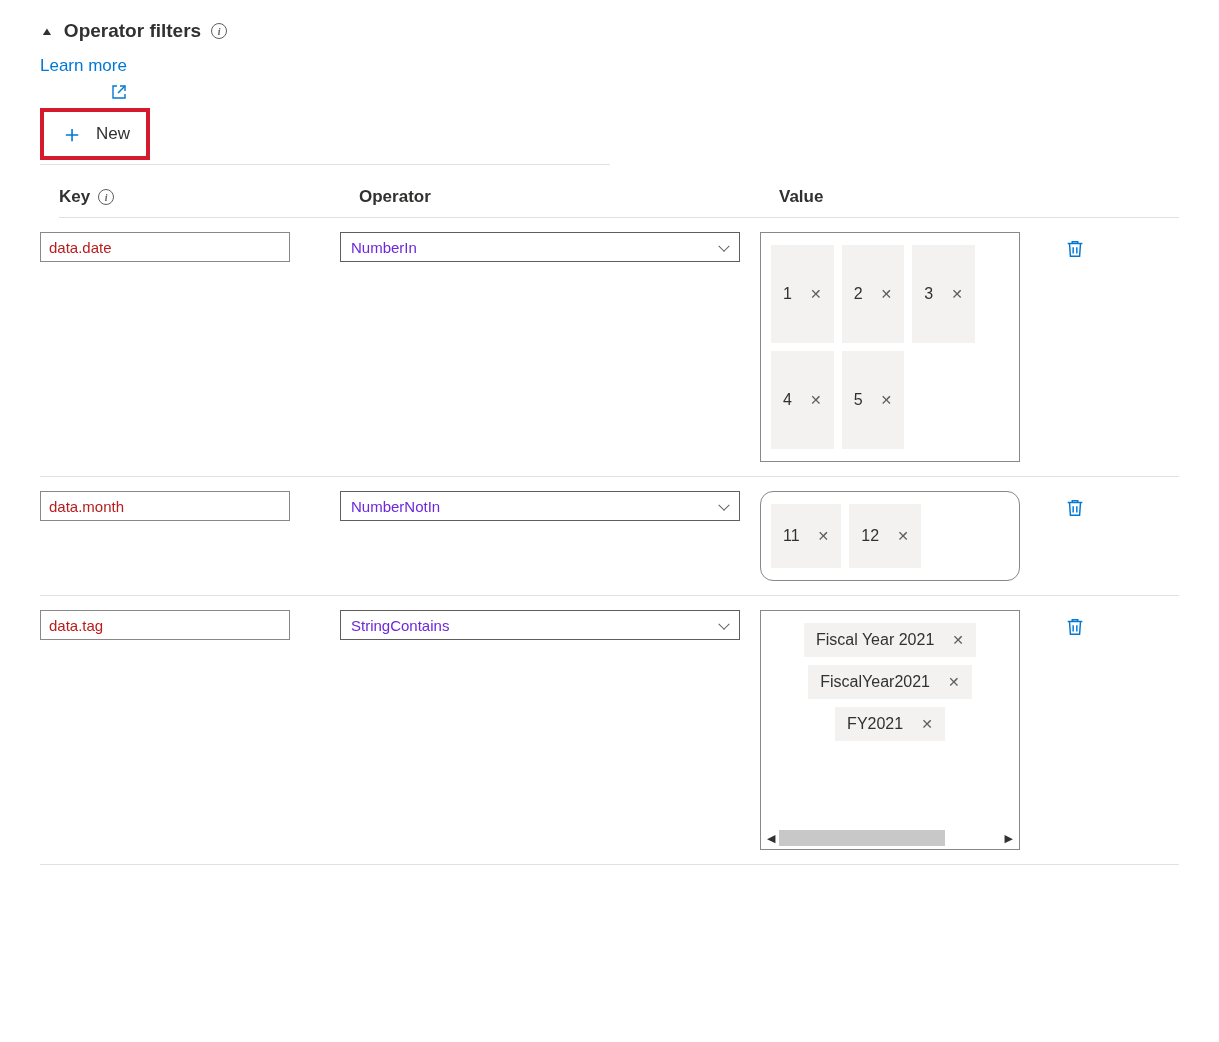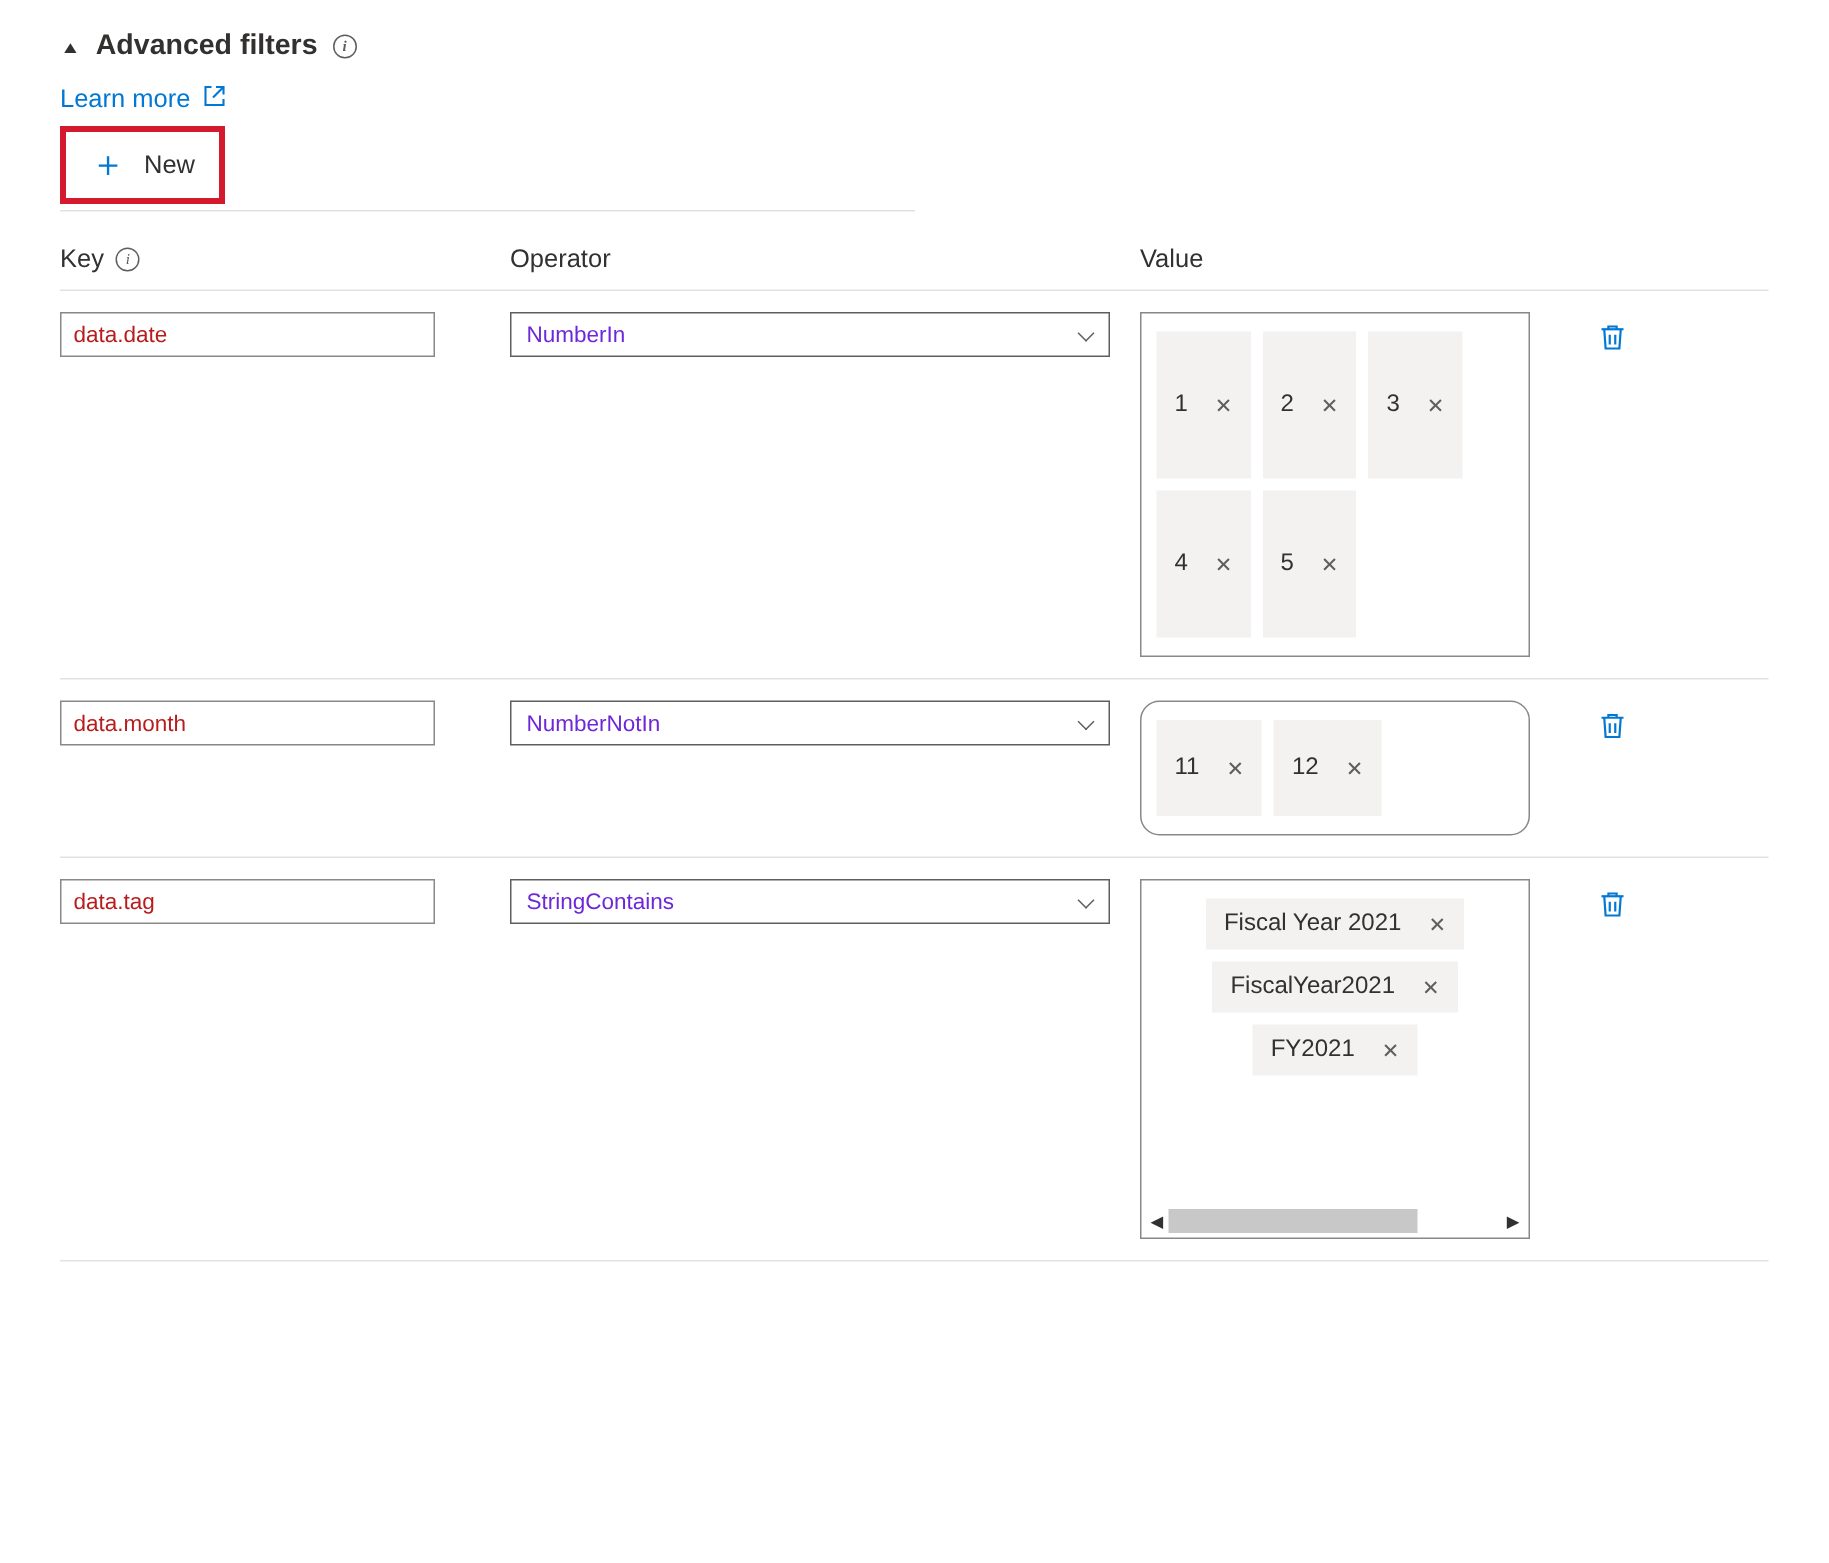--- a/index.html
+++ b/index.html
@@ -31,23 +31,24 @@
     font-size: 10px; font-style: italic;
     color: #605e5c;
     font-family: Georgia, serif;
   }
 
   .learn-more {
     color: #0078d4;
     font-size: 17px;
     text-decoration: none;
     display: inline-flex;
-    align-items: flex-start;
+    align-items: flex-end;
     gap: 8px;
     margin-bottom: 8px;
+    flex-direction: column;
   }
   .learn-more svg { stroke: #0078d4; }
 
   .highlight-box {
     border: 4px solid #d61a2d;
     display: inline-block;
     padding: 2px 4px;
     margin-bottom: 0;
   }
   .new-btn {
@@ -75,22 +76,23 @@
   .filter-head,
   .filter-row {
     display: grid;
     grid-template-columns: 280px 400px 280px 60px;
     gap: 20px;
     align-items: start;
   }
   .filter-head {
     padding: 10px 0;
     border-bottom: 1px solid #e1e1e1;
-    font-weight: 400;
+    font-weight: 700;
     font-size: 17px;
+    margin-left: 19px;
   }
   .filter-head .col-key { display:flex; align-items:center; gap:8px; }
   .filter-row {
     padding: 14px 0;
     border-bottom: 1px solid #e1e1e1;
   }
 
   .key-input {
     width: 250px;
     height: 30px;
@@ -184,21 +186,21 @@
   .trash-btn svg { stroke: #0078d4; fill: none; }
 </style>
 </head>
 <body>
 
 
 
 
 <div class="section-header">
   <span class="caret">▲</span>
-  <span>Advanced filters</span>
+  <span>Operator filters</span>
   <span class="info-icon">i</span>
 </div>
 
 
 <div>
   <a href="#" class="learn-more">
     <span>Learn more</span>
     <svg width="16" height="16" viewBox="0 0 16 16" fill="none" stroke-width="1.4">
       <path d="M6 2H2v12h12v-4"></path>
       <path d="M9 2h5v5"></path>

